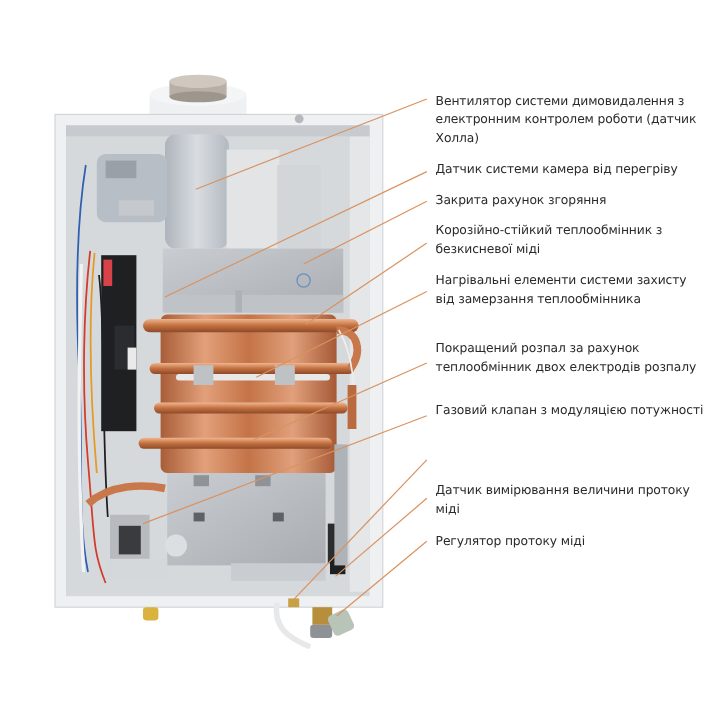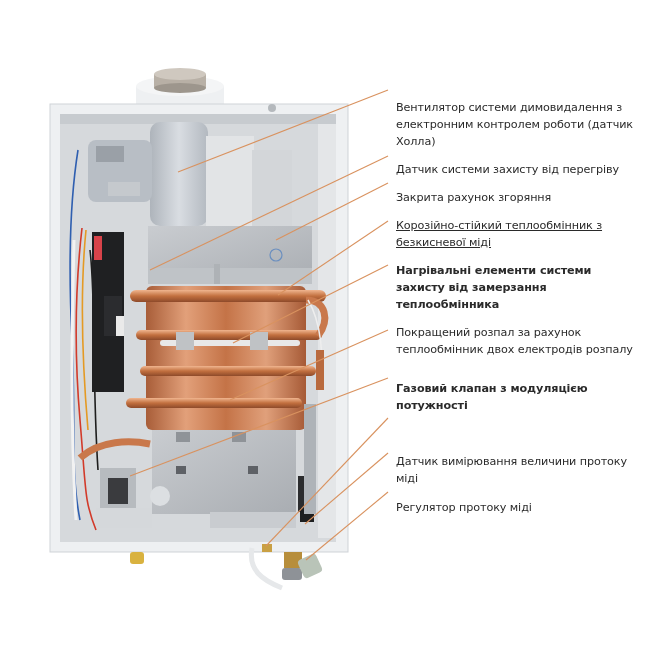--- a/index.html
+++ b/index.html
@@ -1,18 +1,18 @@
 <!DOCTYPE html>
 <html><head>
   <meta charset="utf-8">
   <style>
     html, body { margin: 0; padding: 0; background: #ffffff; }
     body { width: 650px; height: 650px; position: relative; overflow: hidden; font-family: "DejaVu Sans", sans-serif; }
     .stage { position: absolute; left: 0; top: 0; width: 650px; height: 650px; }
-    .labels { position: absolute; left: 0; top: 16px; width: 650px; height: 486px; }
+    .labels { position: absolute; left: 0; top: 0; width: 650px; height: 486px; }
     .label {
       position: absolute; left: 396px; width: 245px;
       font-family: "DejaVu Sans", sans-serif;
       font-size: 11.2px; line-height: 17px; color: #2a2a2a;
       letter-spacing: -0.1px;
     }
     svg { position: absolute; left: 0; top: 0; }
   </style>
 </head>
 <body>
@@ -144,22 +144,22 @@
         <line x1="388" y1="330" x2="230" y2="400"></line>
         <line x1="388" y1="378" x2="130" y2="476"></line>
         <line x1="388" y1="418" x2="266" y2="546"></line>
         <line x1="388" y1="453" x2="305" y2="524"></line>
         <line x1="388" y1="492" x2="306" y2="560"></line>
       </g>
   </svg>
 
   <div class="labels" id="labels">
     <div class="label" style="top: 83px;">Вентилятор системи димовидалення з електронним контролем роботи (датчик Холла)</div>
-    <div class="label" style="top: 145px;">Датчик системи захисту від перегріву</div>
+    <div class="label" style="top: 145px;">Датчик системи камера від перегріву</div>
     <div class="label" style="top: 173px;">Закрита рахунок згоряння</div>
-    <div class="label" style="top: 201px; text-decoration: underline;">Корозійно-стійкий теплообмінник з безкисневої міді</div>
-    <div class="label" style="top: 246px; font-weight: bold;">Нагрівальні елементи системи захисту від замерзання теплообмінника</div>
+    <div class="label" style="top: 201px;">Корозійно-стійкий теплообмінник з безкисневої міді</div>
+    <div class="label" style="top: 246px;">Нагрівальні елементи системи захисту від замерзання теплообмінника</div>
     <div class="label" style="top: 308px;">Покращений розпал за рахунок теплообмінник двох електродів розпалу</div>
-    <div class="label" style="top: 364px; font-weight: bold;">Газовий клапан з модуляцією потужності</div>
+    <div class="label" style="top: 364px;">Газовий клапан з модуляцією потужності</div>
     <div class="label" style="top: 437px;">Датчик вимірювання величини протоку міді</div>
     <div class="label" style="top: 483px;">Регулятор протоку міді</div>
   </div>
 </div>
 
 </body></html>

